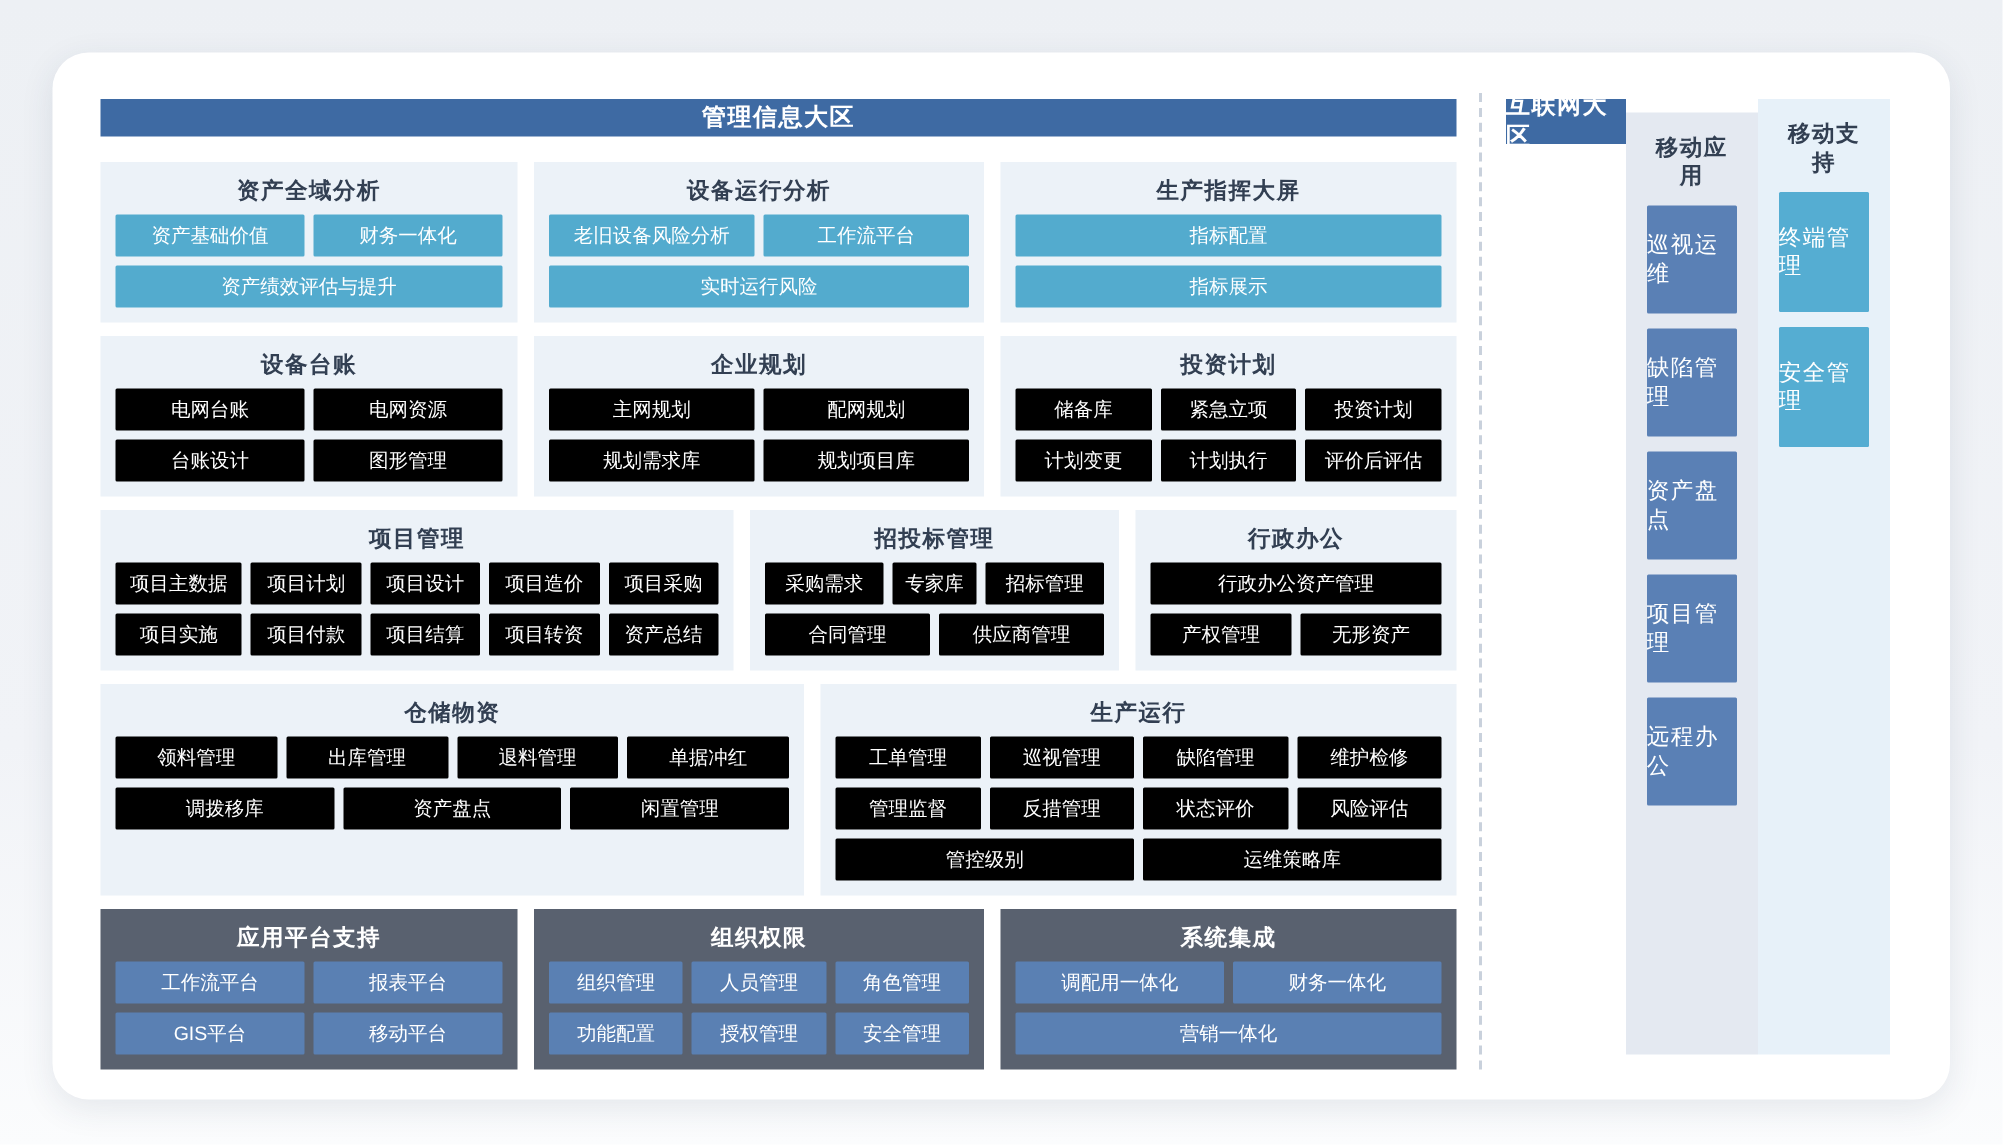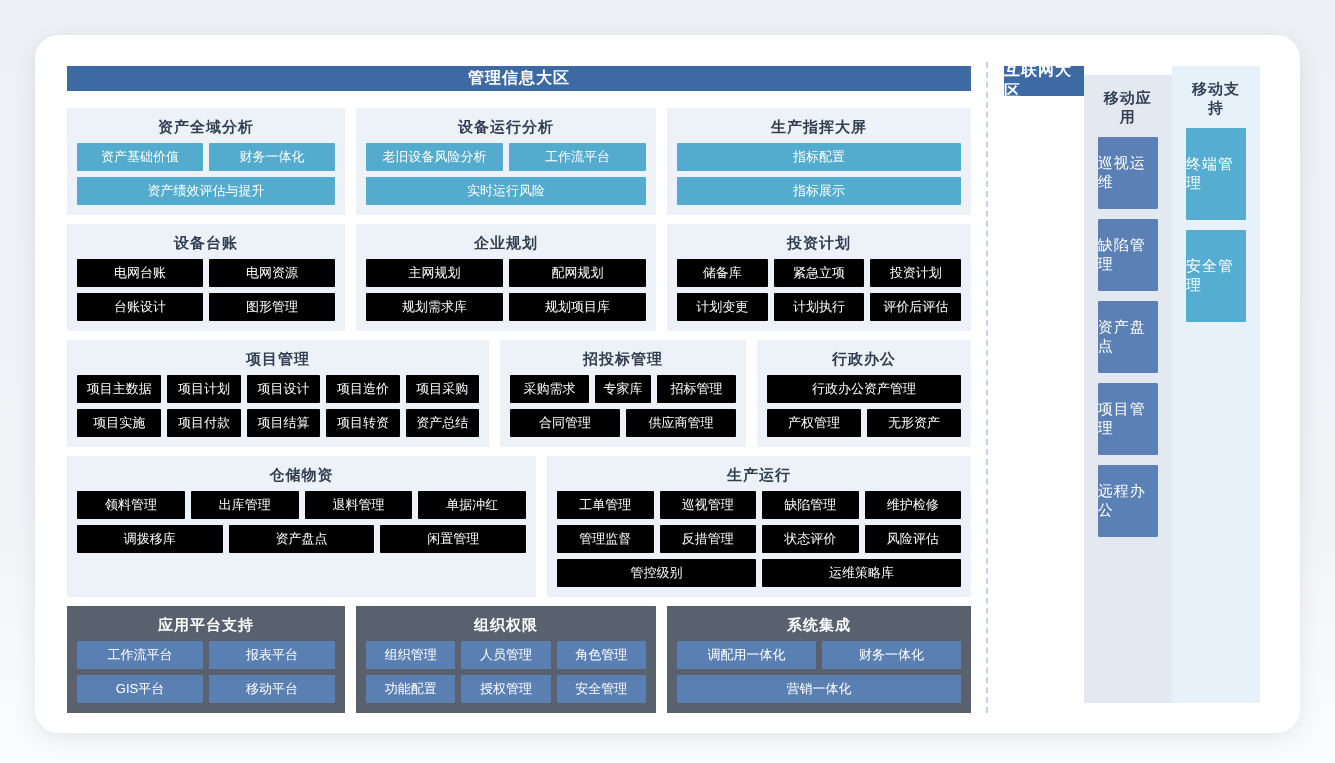--- a/index.html
+++ b/index.html
@@ -52,21 +52,21 @@
   
   .panel{box-sizing:border-box;padding:12px 14px 14px 14px;margin-bottom:10px;}
   .panel-apps{background:#e4e9f1;}
   .panel-support{background:#e7f1f9;}
   .big-btn{
     height:72px;margin-top:10px;
     display:flex;align-items:center;justify-content:center;
     color:#fff;font-size:15px;letter-spacing:1px;border-radius:1px;cursor:default;
   }
   .panel-apps .big-btn{background:#5a80b5;}
-  .panel-support .big-btn{background:#55add2;height:92px;}
+  .panel-support .big-btn{background:#55add2;height:80px;}
 </style>
 </head>
 <body>
 
 <div class="card">
 
   <div class="zone-left">
     <div class="zone-header">管理信息大区</div>
 
     <div class="grid-row">

